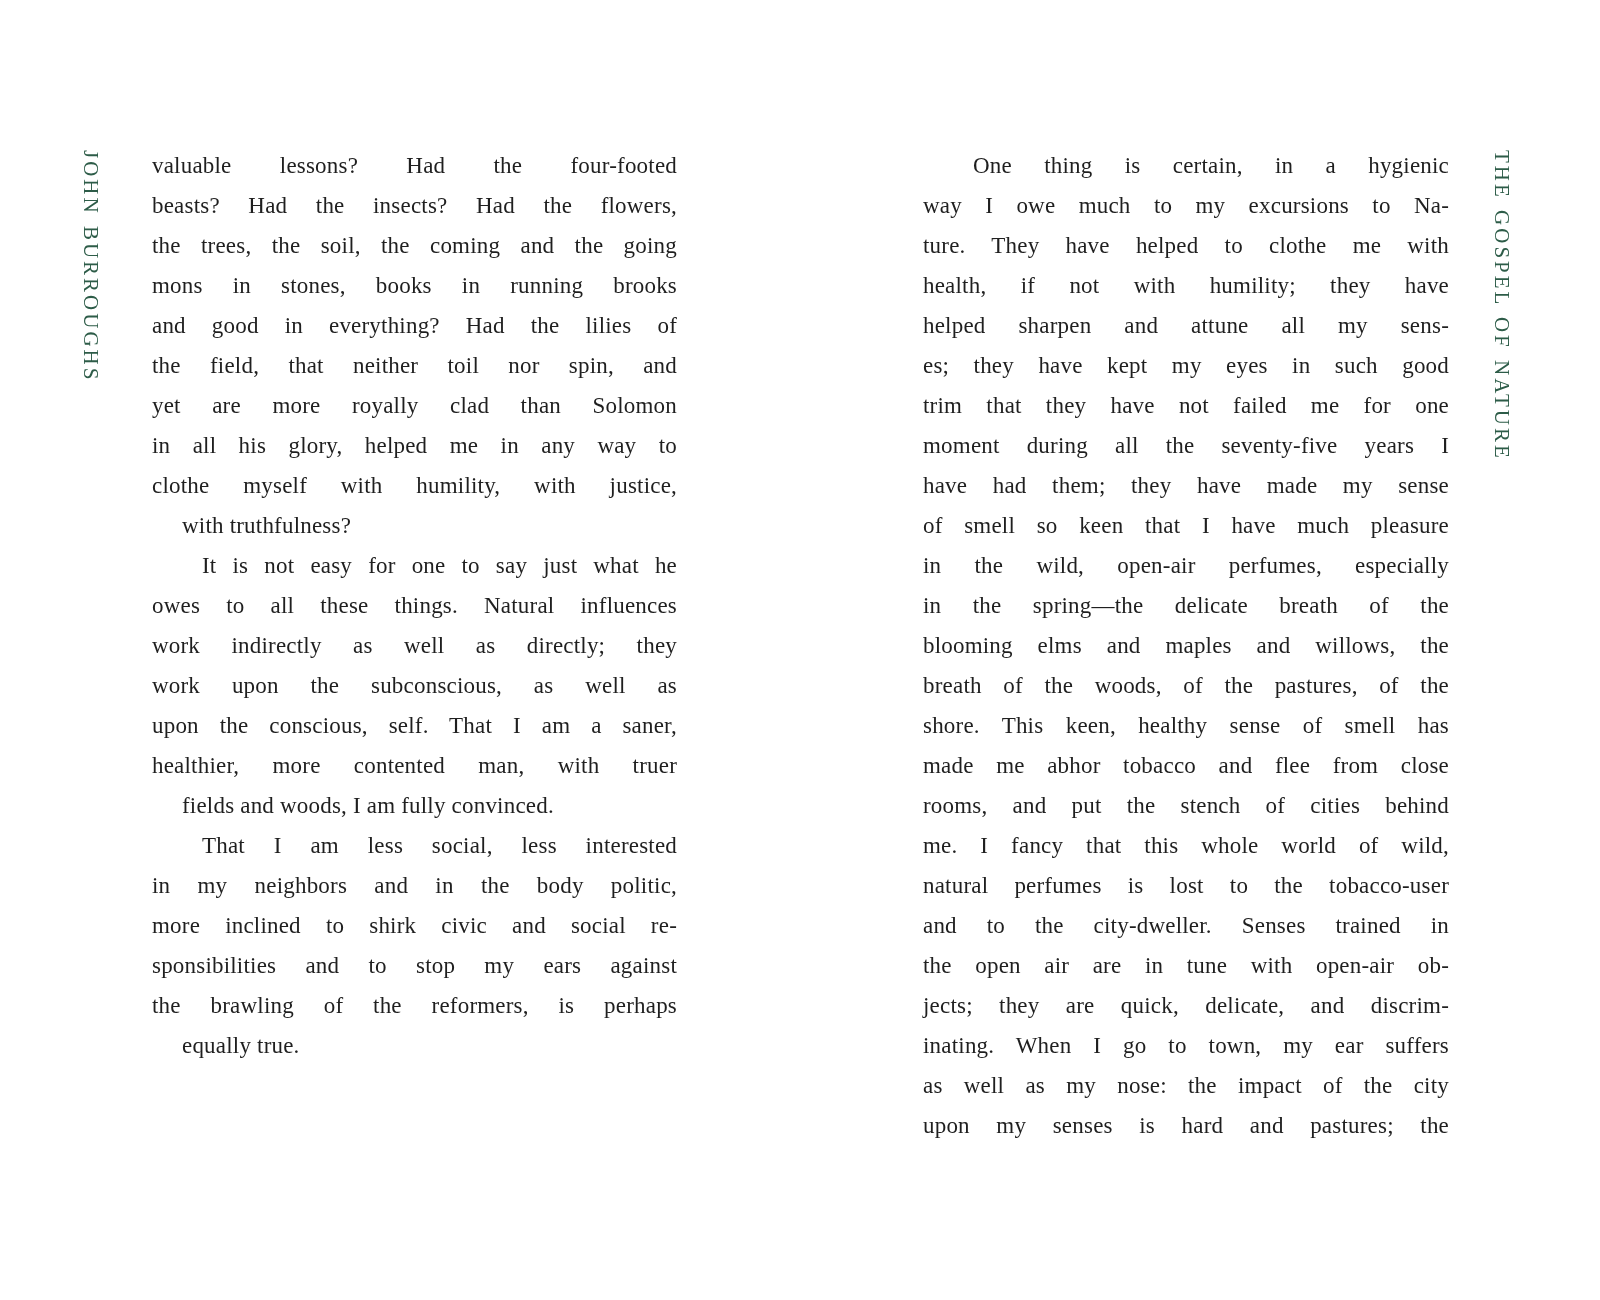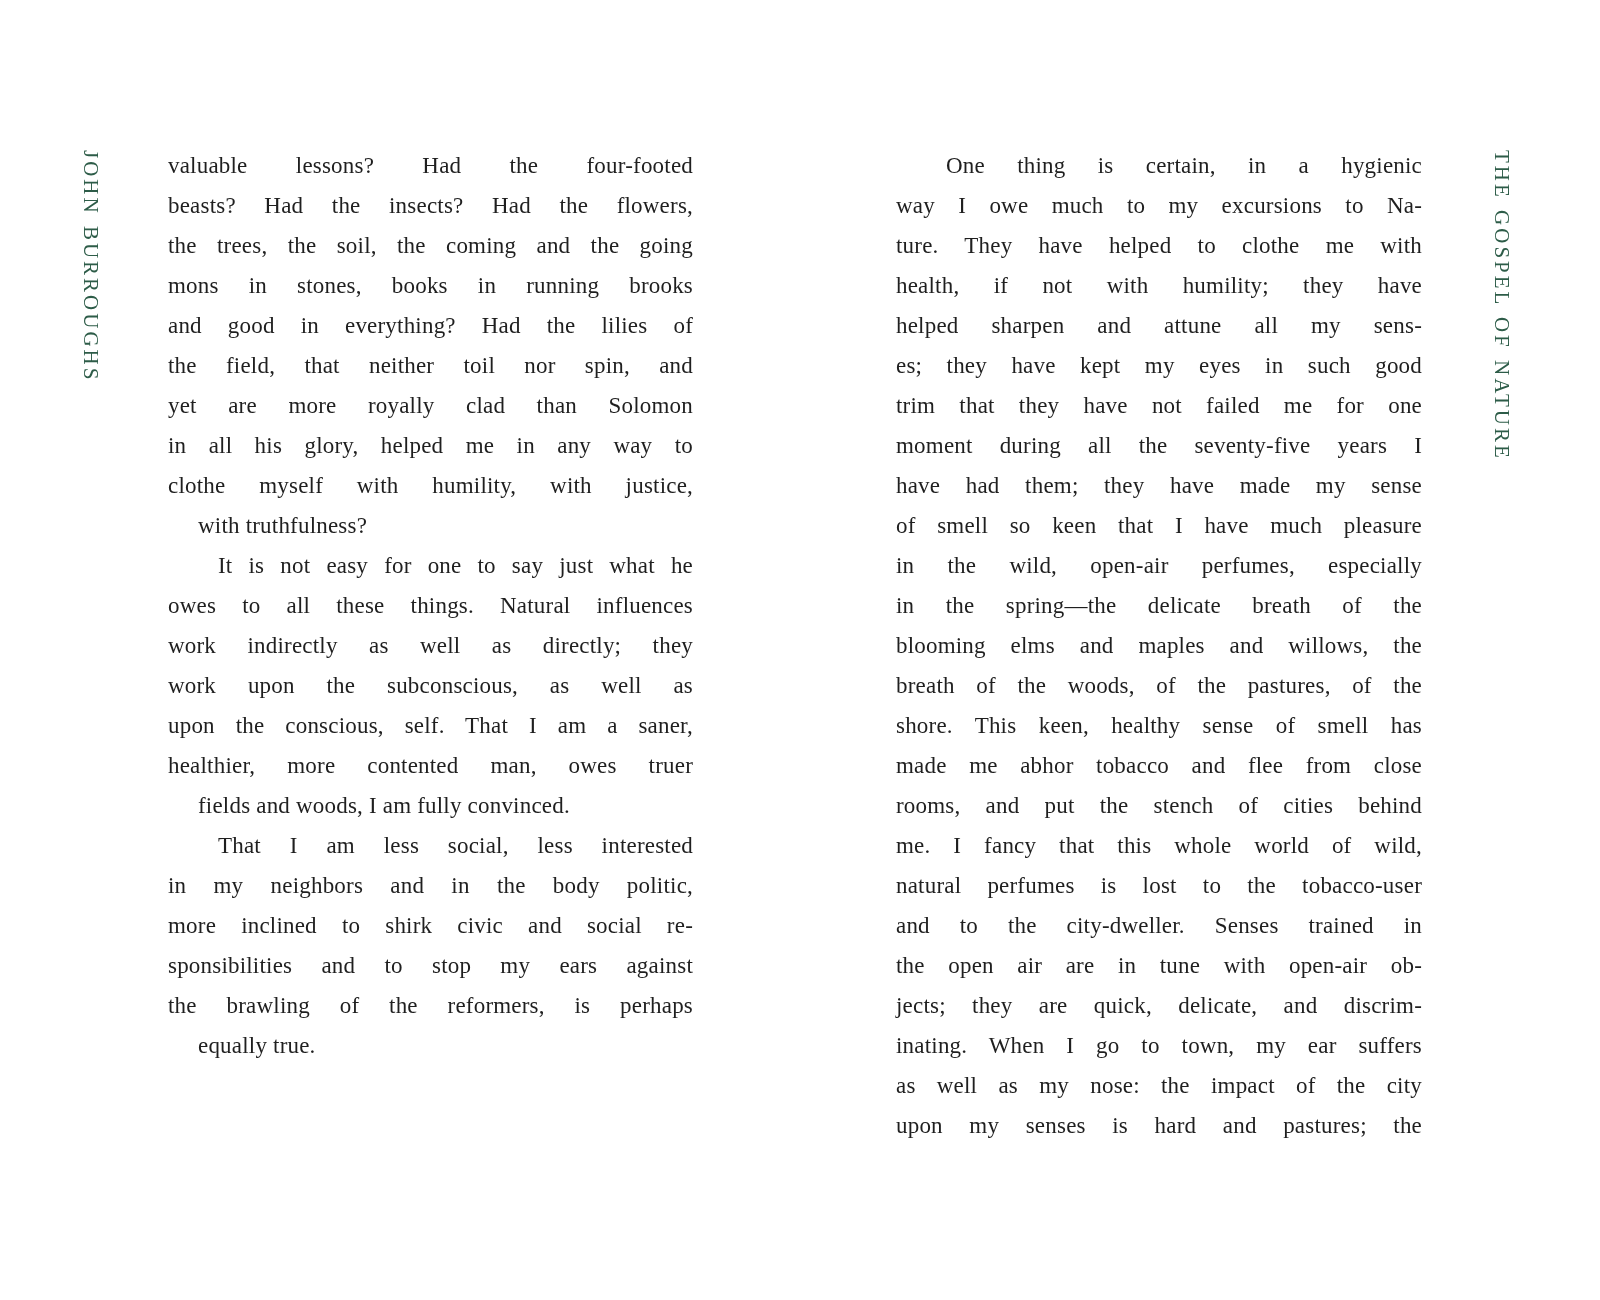--- a/index.html
+++ b/index.html
@@ -17,22 +17,22 @@
   .spread{
     position:relative;width:1600px;height:1300px;background:var(--bg);
   }
   .text-col{
     position:absolute;top:146px;
     color:var(--ink);
     font-size:23px;
     line-height:40px;
     letter-spacing:0.2px;
   }
-  .left-col{left:168px;width:525px;}
-  .right-col{left:896px;width:526px;}
+  .left-col{left:152px;width:525px;}
+  .right-col{left:923px;width:526px;}
   .line{
     height:40px;
     text-align:justify;
     text-align-last:justify;
     -moz-text-align-last:justify;
     white-space:normal;
   }
   .line.indent{text-indent:50px;}
   .line.para-end{
     text-align-last:left;
@@ -69,21 +69,21 @@
       <div class="line">the field, that neither toil nor spin, and</div>
       <div class="line">yet are more royally clad than Solomon</div>
       <div class="line">in all his glory, helped me in any way to</div>
       <div class="line">clothe myself with humility, with justice,</div>
       <div class="line para-end">with truthfulness?</div>
       <div class="line indent">It is not easy for one to say just what he</div>
       <div class="line">owes to all these things. Natural influences</div>
       <div class="line">work indirectly as well as directly; they</div>
       <div class="line">work upon the subconscious, as well as</div>
       <div class="line">upon the conscious, self. That I am a saner,</div>
-      <div class="line">healthier, more contented man, owes truer</div>
+      <div class="line">healthier, more contented man, with truer</div>
       <div class="line para-end">fields and woods, I am fully convinced.</div>
       <div class="line indent">That I am less social, less interested</div>
       <div class="line">in my neighbors and in the body politic,</div>
       <div class="line">more inclined to shirk civic and social re-</div>
       <div class="line">sponsibilities and to stop my ears against</div>
       <div class="line">the brawling of the reformers, is perhaps</div>
       <div class="line para-end">equally true.</div>
     </div>
 
   <div class="text-col right-col">

